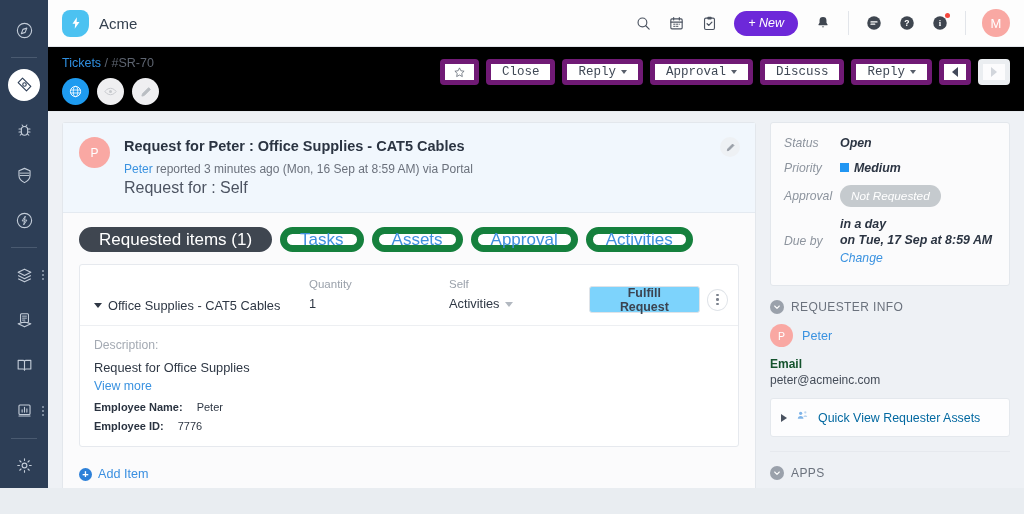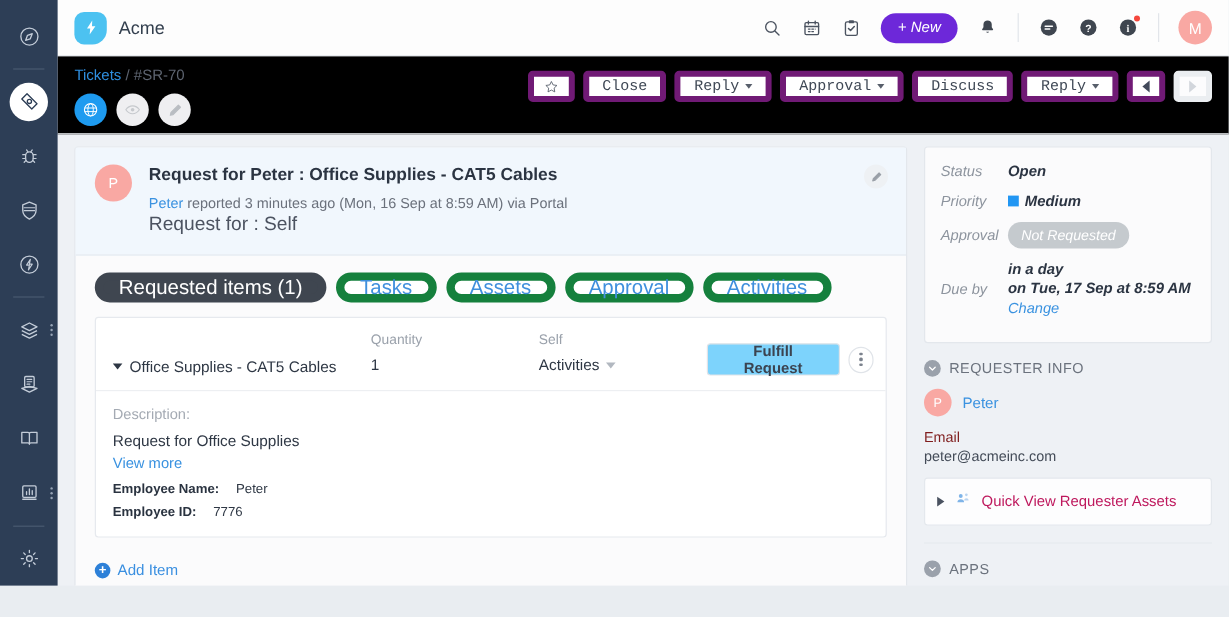--- a/index.html
+++ b/index.html
@@ -194,28 +194,28 @@
     font-size: 12px; color: #6b727d; letter-spacing: .4px;
     padding: 14px 0 10px 0;
   }
   .chev-circ {
     width: 14px; height: 14px; border-radius: 50%; background: #9aa1ab;
     display: flex; align-items: center; justify-content: center;
   }
   .req-row { display: flex; align-items: center; gap: 9px; margin-bottom: 9px; }
   .avatar-s { width: 23px; height: 23px; border-radius: 50%; background: #f9a8a3; color: #fff; font-size: 10.5px; display: flex; align-items: center; justify-content: center; }
   .req-name { font-size: 12.6px; color: #3a92e0; cursor: pointer; }
-  .email-k { font-size: 12px; color: #7f1d1d; line-height: 16px; }
+  .email-k { font-size: 12px; color: #14532d; line-height: 16px; font-weight: bold; }
   .email-v { font-size: 12px; color: #444c58; line-height: 16px; }
   .expand-box {
     margin-top: 10px; border: 1px solid #e4e8ed; border-radius: 3px; background: #fdfdfe;
     padding: 9px 10px; display: flex; align-items: center; gap: 8px; cursor: pointer;
   }
   .tri-r { width: 0; height: 0; border-top: 4.5px solid transparent; border-bottom: 4.5px solid transparent; border-left: 6px solid #4a5260; }
-  .eb-label { font-size: 12.4px; color: #be185d; }
+  .eb-label { font-size: 12.4px; color: #0369a1; }
   .divider { height: 1px; background: #e6e9ee; margin-top: 14px; }
 </style>
 </head>
 <body>
 
 <div class="app">
 
   <div class="rail">
     <div class="rail-item">
       <span>

